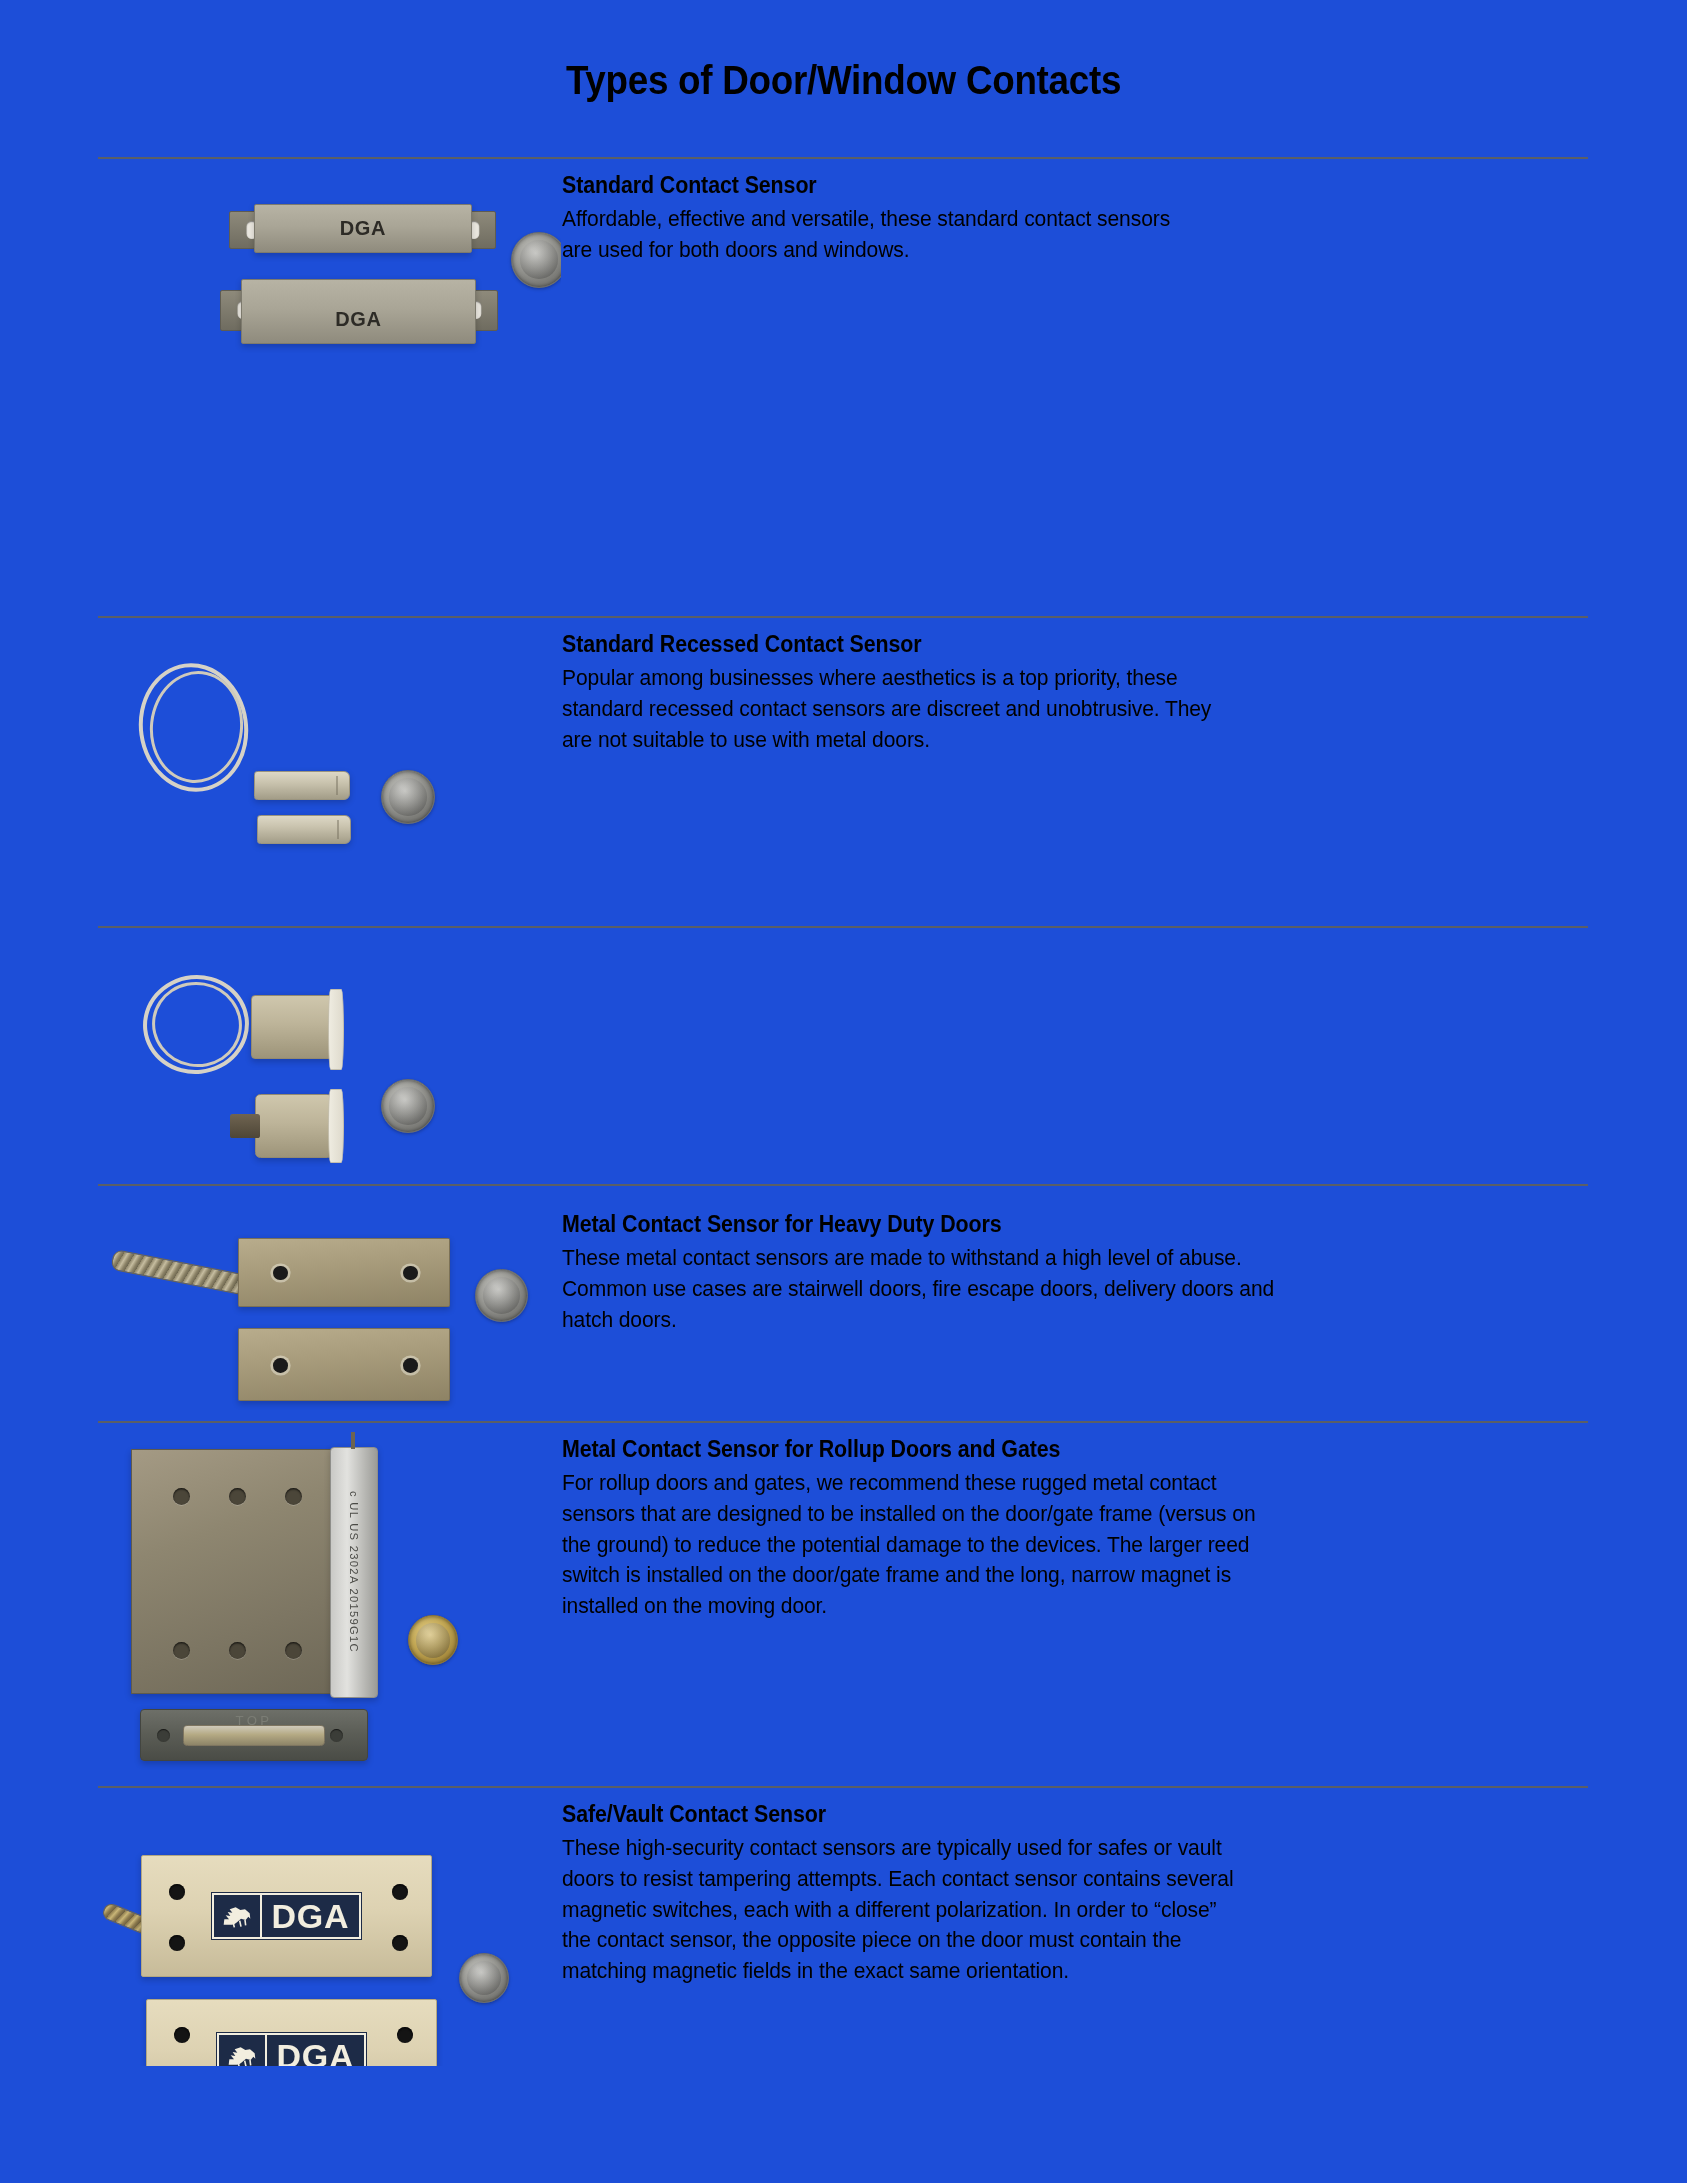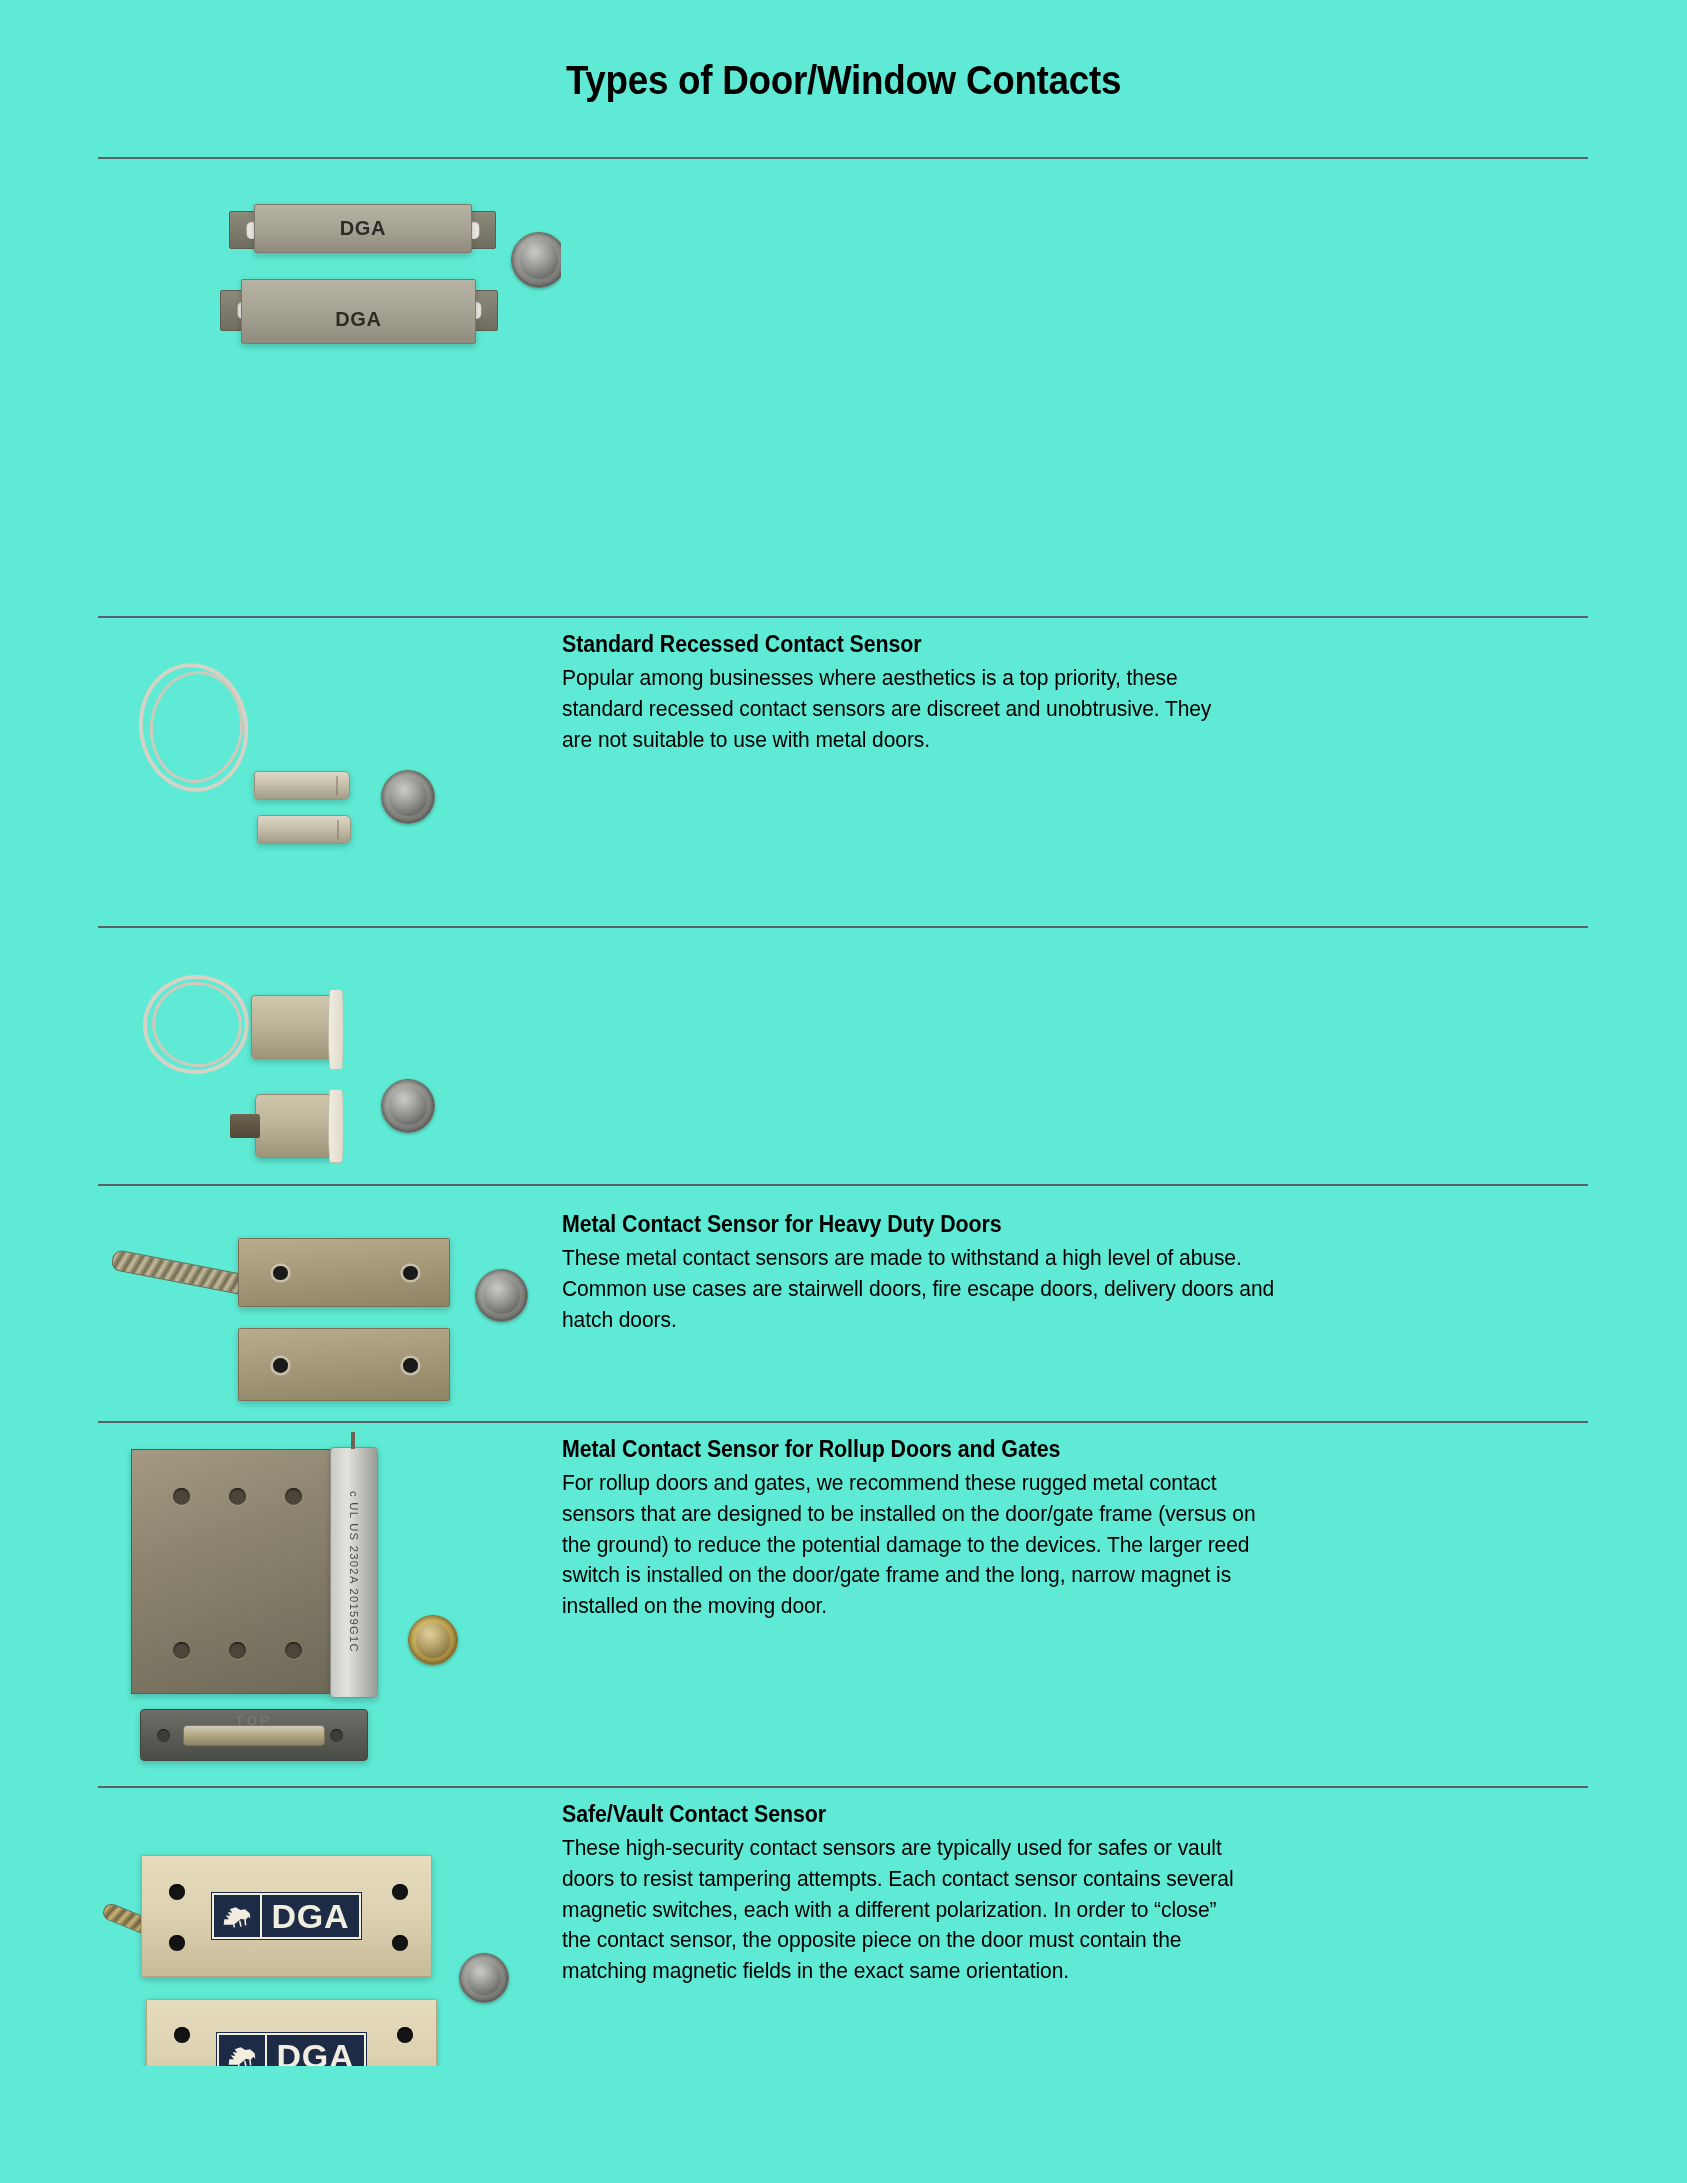--- a/index.html
+++ b/index.html
@@ -7,21 +7,21 @@
     width: 1687px;
     height: 2183px;
     background: #ffffff;
     font-family: "Liberation Sans", sans-serif;
     overflow: hidden;
   }
   .page {
     position: relative;
     width: 1687px;
     height: 2183px;
-    background: #5eead4;
+    background: #1d4ed8;
   }
 
   .page-title {
     position: absolute;
     left: 0; right: 0;
     top: 58px;
     text-align: center;
     font-size: 40px;
     font-weight: bold;
     color: #000000;
@@ -340,20 +340,27 @@
         <div class="std-tab" style="left:355px; top:116px; width:45px; height:41px;">
           <span class="hole"></span>
         </div>
         <div class="std-bar photo-shadow" style="left:143px; top:105px; width:235px; height:65px; border-radius:2px;">
           <span class="dga-text" style="top:62%;">DGA</span>
         </div>
 
         <div class="coin" style="left:413px; top:58px; width:56px; height:56px;"></div>
       </div>
 
+      <div class="textcol" style="top:12px;">
+        <div class="sec-head">Standard Contact Sensor</div>
+        <div class="sec-body" style="margin-top:5.3px;">
+          <div>Affordable, effective and versatile, these standard contact sensors</div>
+          <div>are used for both doors and windows.</div>
+        </div>
+      </div>
     </div>
   </div>
 
 
   <div class="section" style="top:616px; height:265px;">
     <div class="sec-inner">
       <div class="imgbox" style="top:13.2px; height:245px;">
         <div class="wire" style="left:41px; top:32px; width:109px; height:129px; transform:rotate(-8deg);"></div>
         <div class="wire2" style="left:52px; top:40px; width:93px; height:112px; transform:rotate(6deg);"></div>
         <div class="cyl photo-shadow" style="left:156px; top:140px; width:96px; height:29px;">

